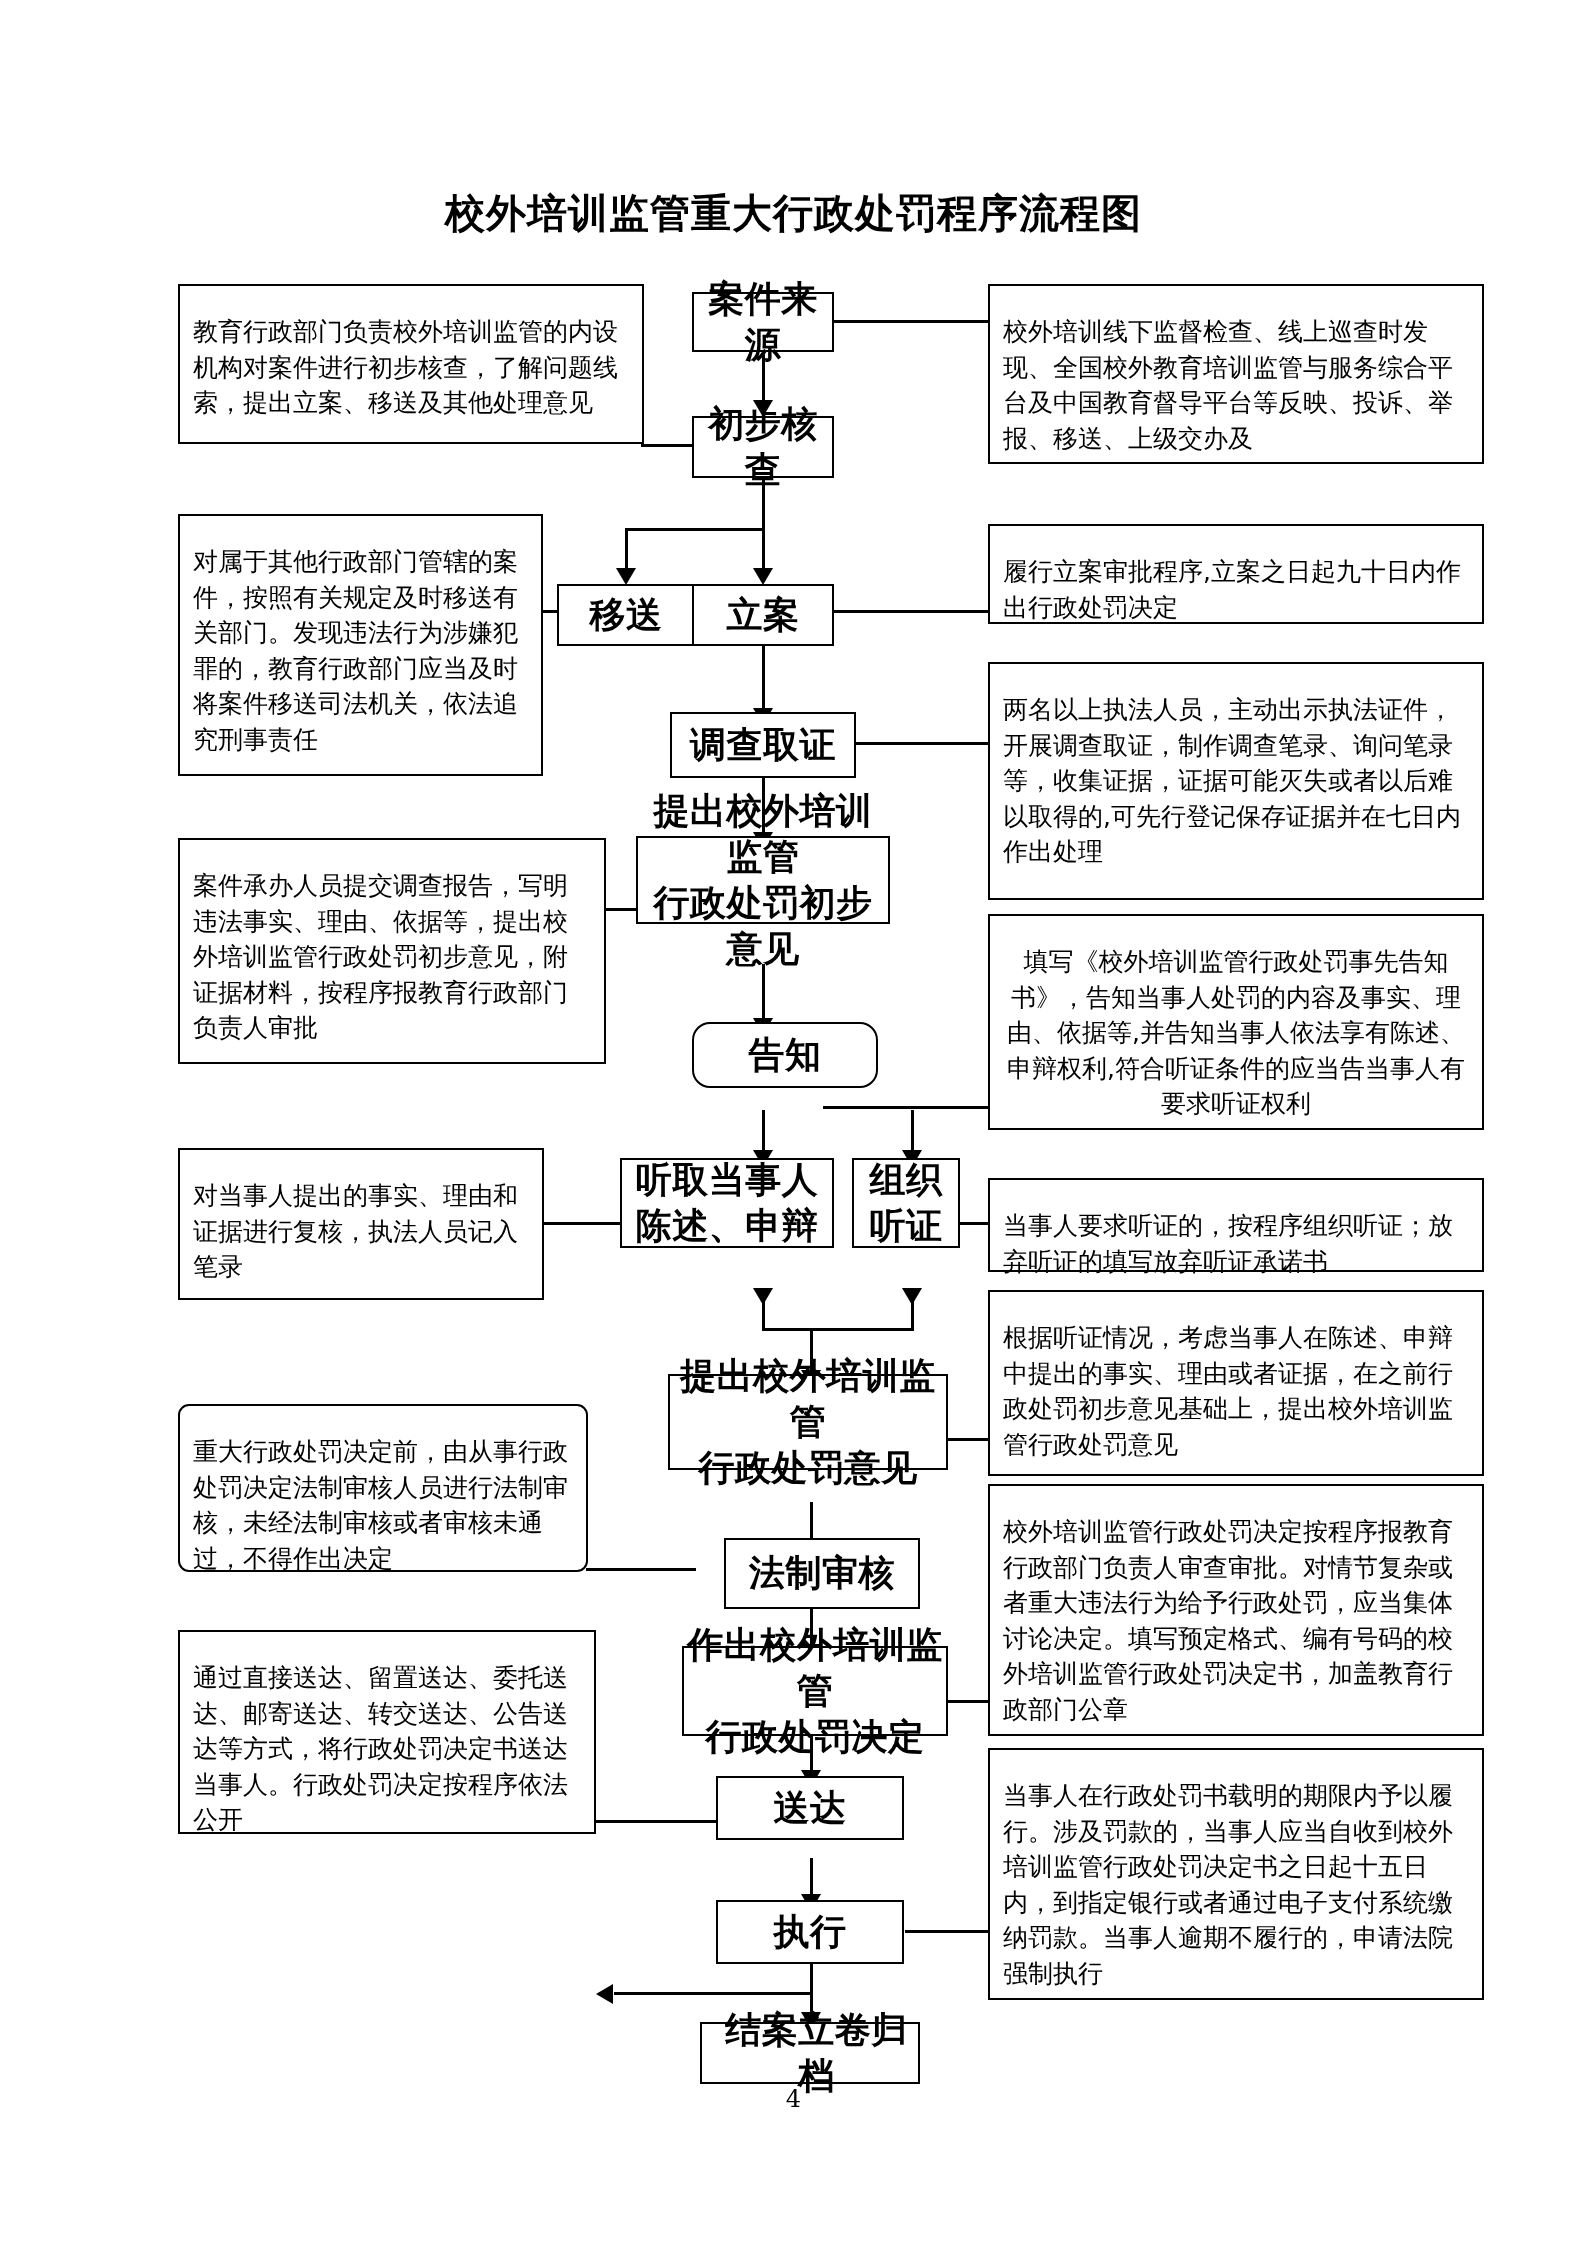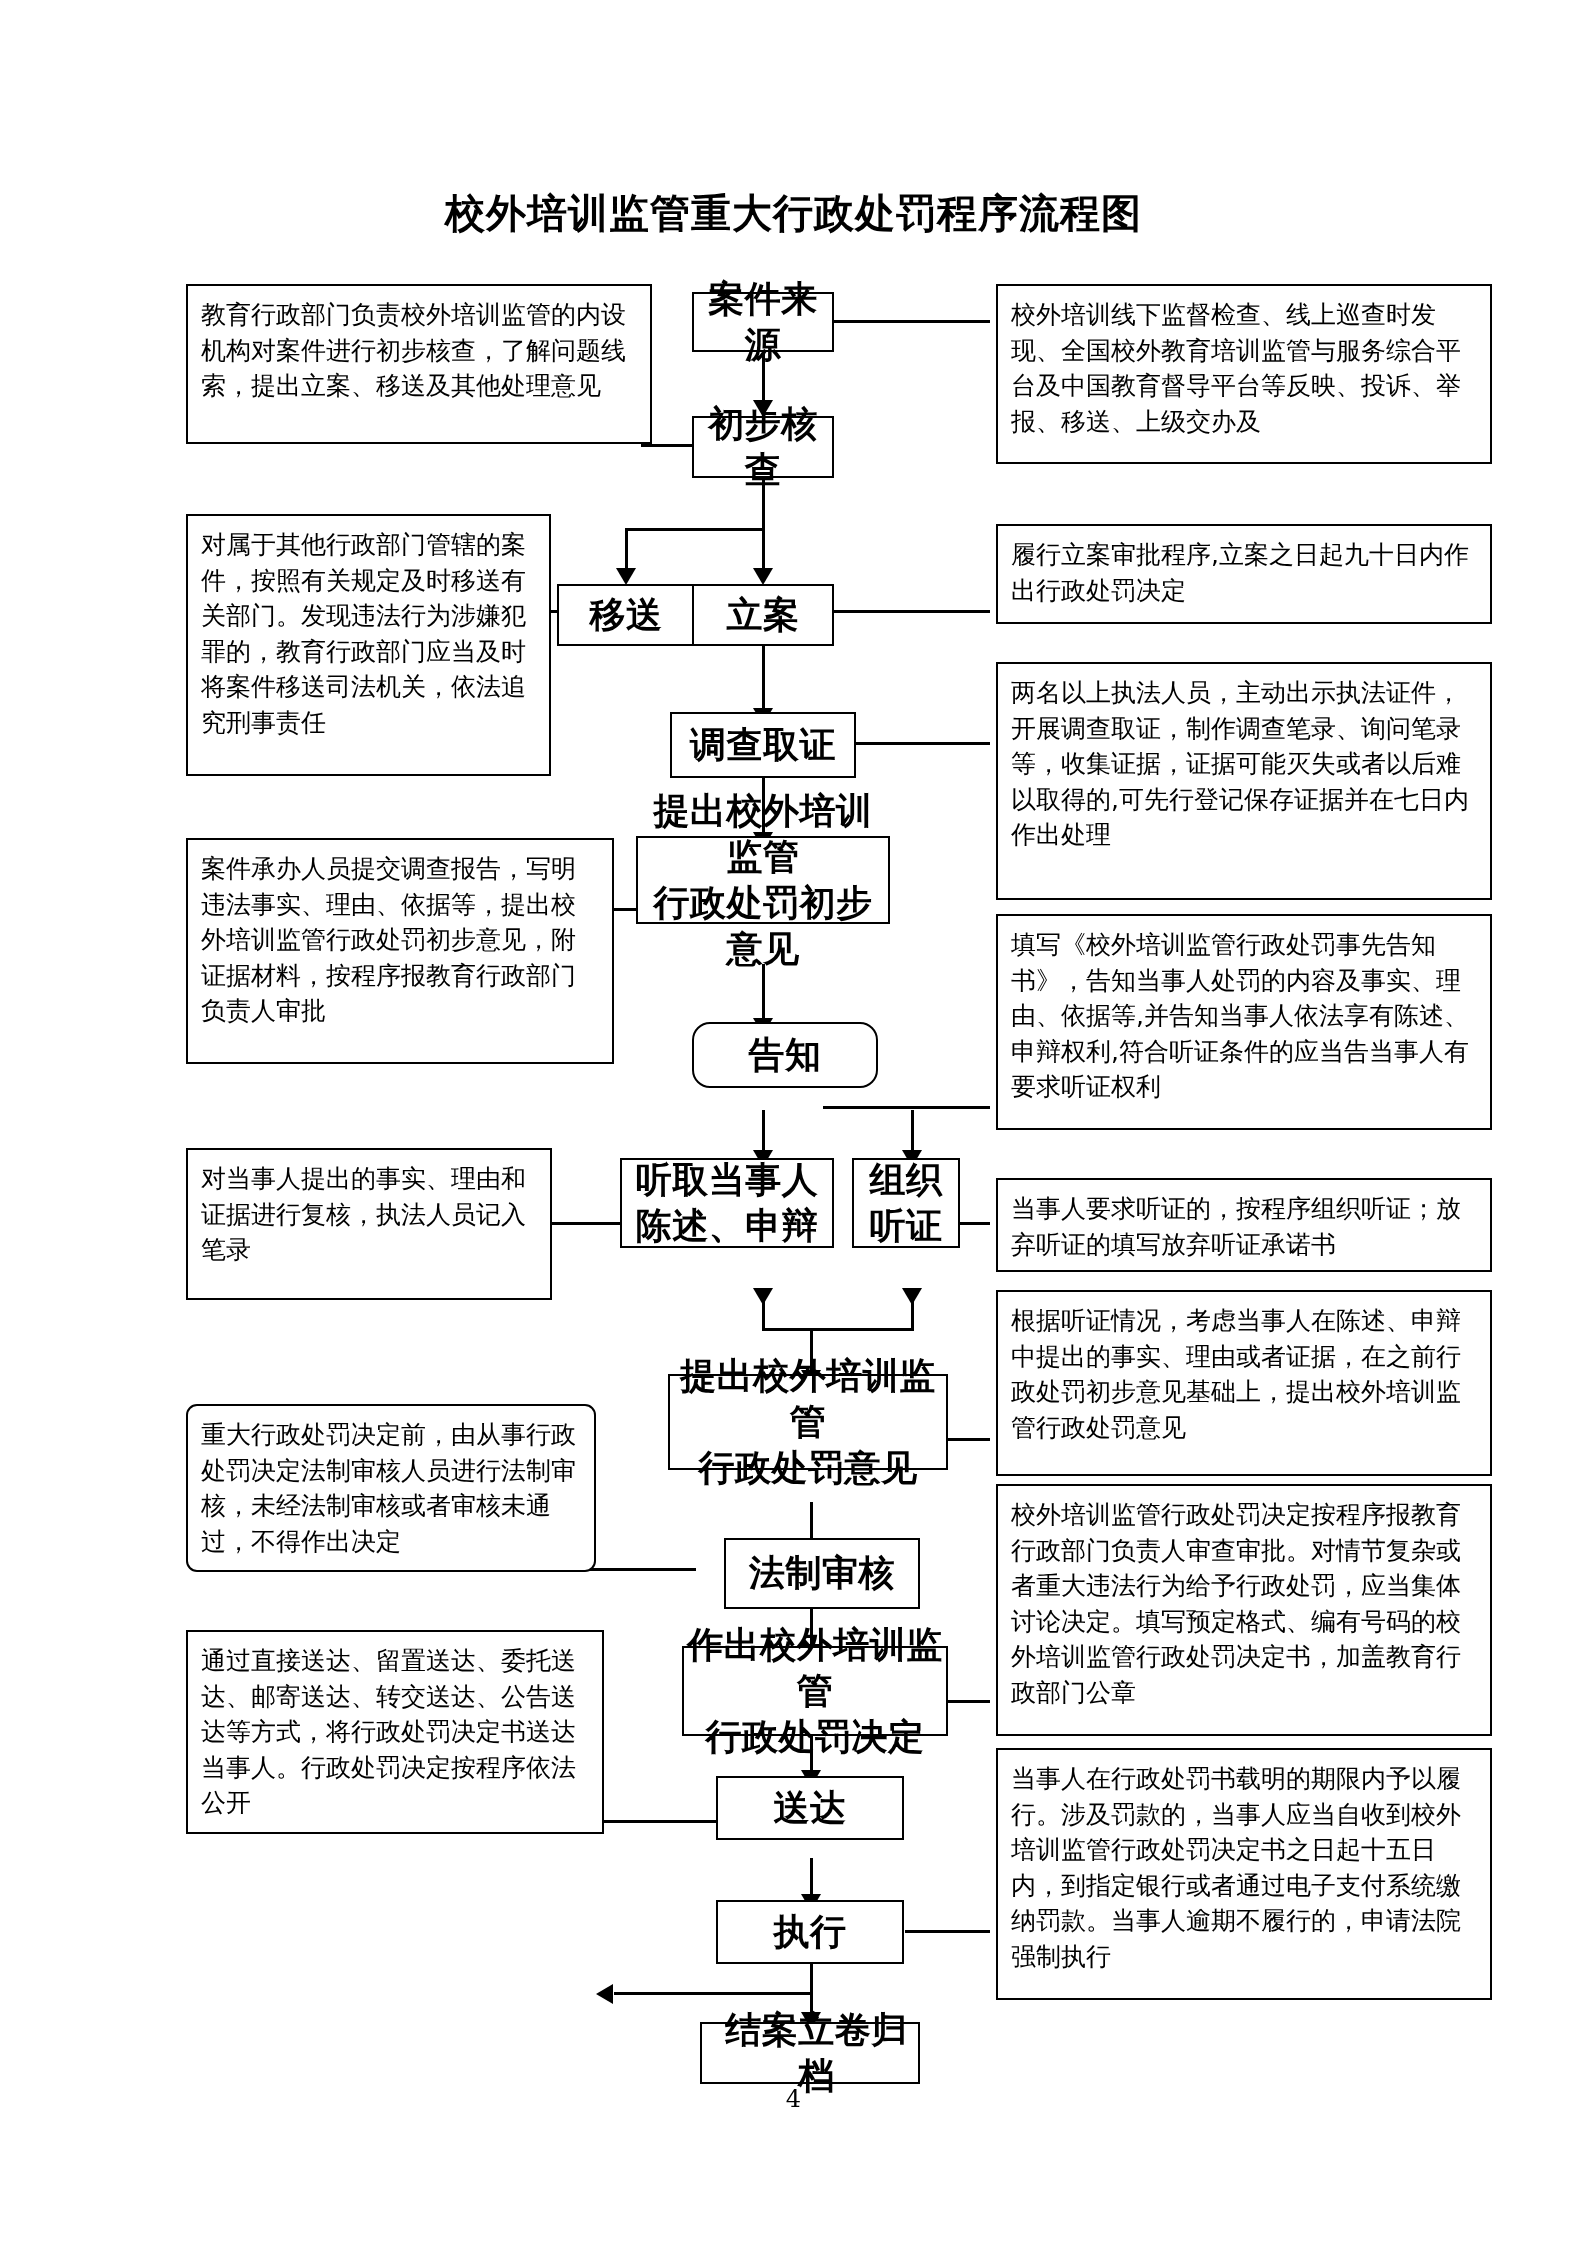--- a/index.html
+++ b/index.html
@@ -47,23 +47,22 @@
     line-height: 1.28;
     letter-spacing: 0.5px;
   }
   .note {
     font-weight: normal;
     font-size: 25px;
     line-height: 1.42;
     text-align: left;
     justify-content: flex-start;
     align-items: flex-start;
-    padding: 11px 13px 8px 13px;
+    padding: 28px 13px 8px 13px;
     letter-spacing: 0px;
-    margin-left: 8px;
   }
   .note .inner { width: 100%; }
   .line {
     position: absolute;
     background: #000000;
     z-index: 1;
   }
   .arrow {
     position: absolute;
     width: 0;
@@ -128,21 +127,21 @@
   </div>
 
   <div class="box note" style="left:988px; top:524px; width:496px; height:100px;">
     <div class="inner">履行立案审批程序,立案之日起九十日内作出行政处罚决定</div>
   </div>
 
   <div class="box note" style="left:988px; top:662px; width:496px; height:238px;">
     <div class="inner">两名以上执法人员，主动出示执法证件，开展调查取证，制作调查笔录、询问笔录等，收集证据，证据可能灭失或者以后难以取得的,可先行登记保存证据并在七日内作出处理</div>
   </div>
 
-  <div class="box note" style="left:988px; top:914px; width:496px; height:216px;">
+  <div class="box note" style="left:988px; top:914px; width:496px; height:216px;text-align:center;">
     <div class="inner">填写《校外培训监管行政处罚事先告知书》，告知当事人处罚的内容及事实、理由、依据等,并告知当事人依法享有陈述、申辩权利,符合听证条件的应当告当事人有要求听证权利</div>
   </div>
 
   <div class="box note" style="left:988px; top:1178px; width:496px; height:94px;">
     <div class="inner">当事人要求听证的，按程序组织听证；放弃听证的填写放弃听证承诺书</div>
   </div>
 
   <div class="box note" style="left:988px; top:1290px; width:496px; height:186px;">
     <div class="inner">根据听证情况，考虑当事人在陈述、申辩中提出的事实、理由或者证据，在之前行政处罚初步意见基础上，提出校外培训监管行政处罚意见</div>
   </div>

